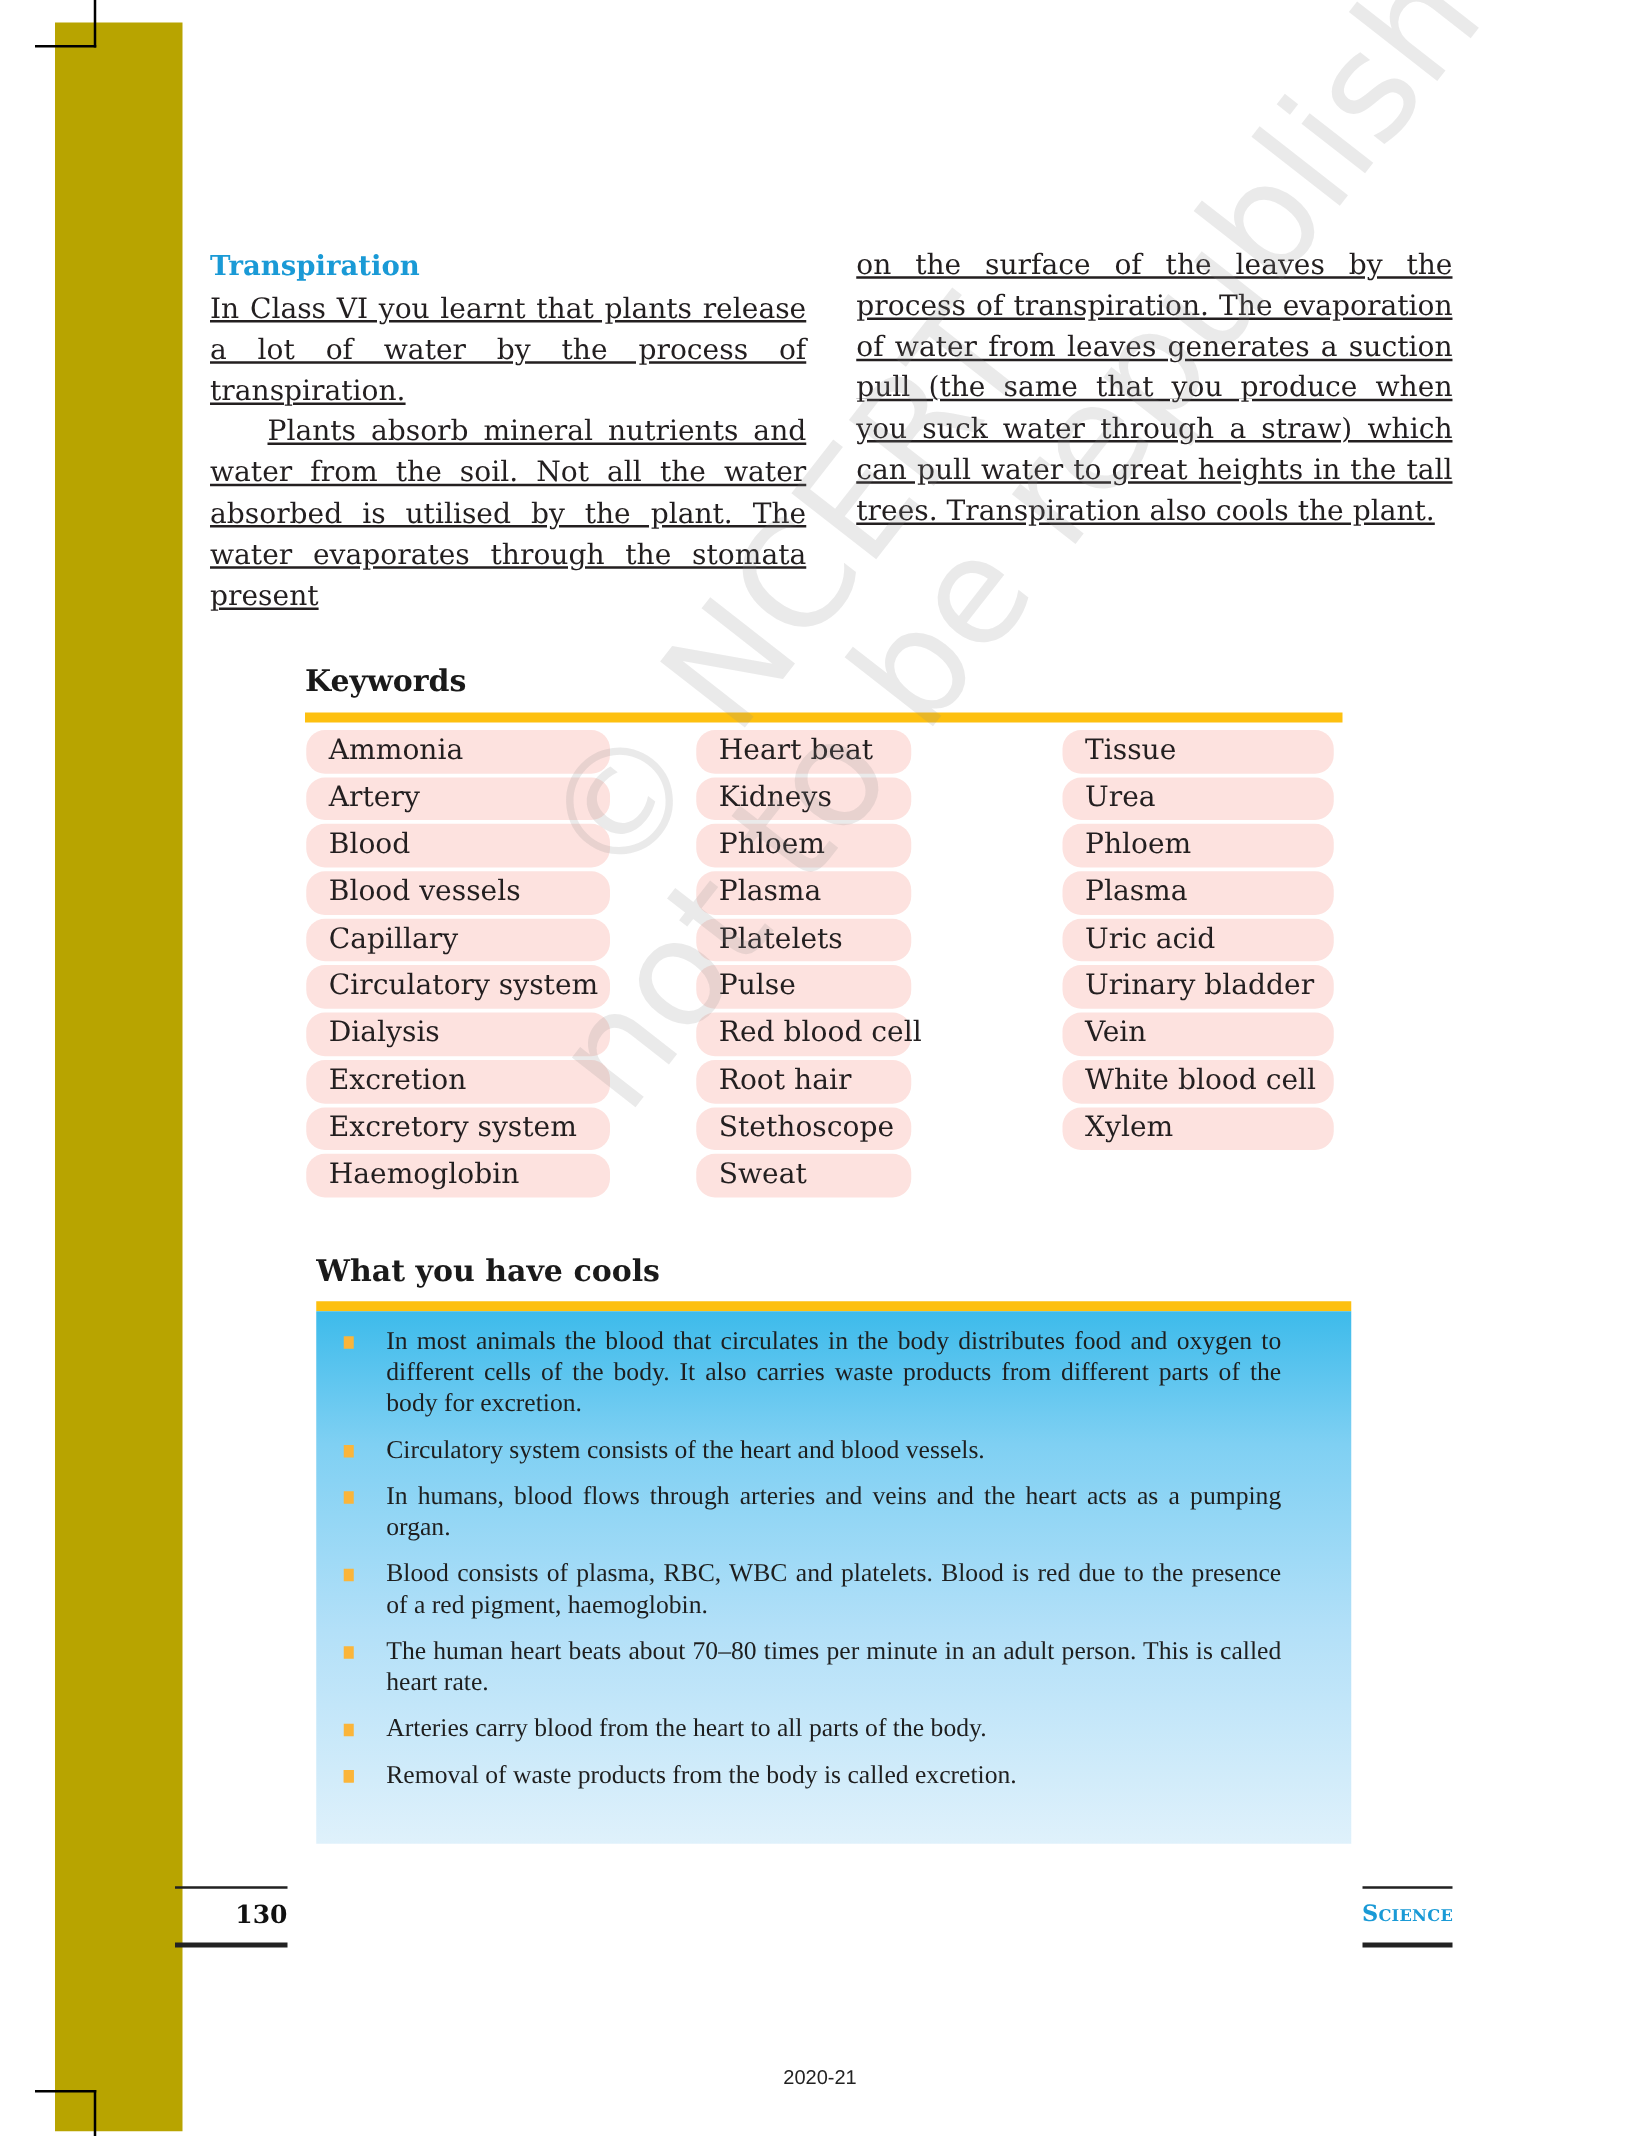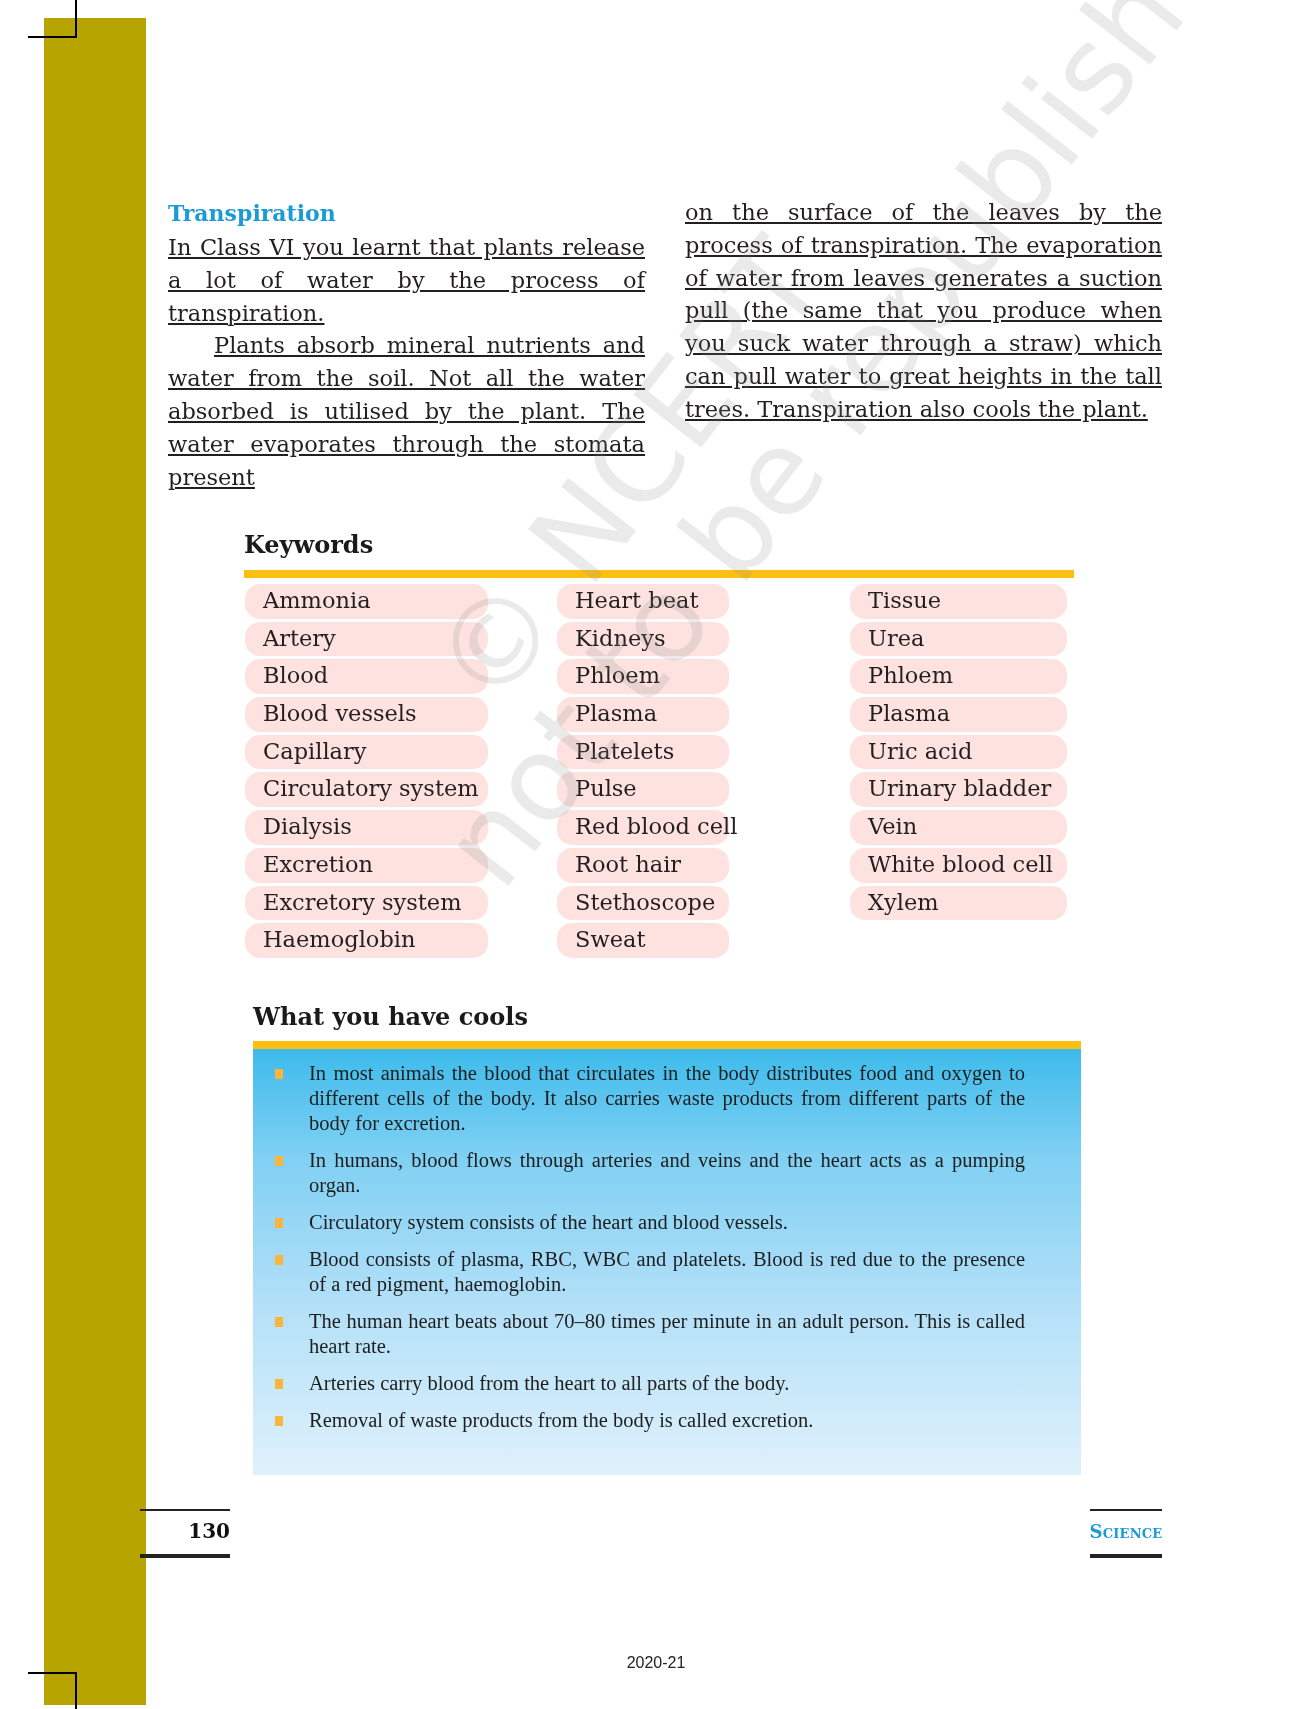--- a/index.html
+++ b/index.html
@@ -121,22 +121,22 @@
     <div class="kw-cell">Vein</div>
     <div class="kw-cell">White blood cell</div>
     <div class="kw-cell">Xylem</div>
   </div>
 
 <div class="learnt-title">What you have cools</div>
 <div class="learnt-bar"></div>
 <div class="learnt-box">
   <ul class="learnt-list">
       <li class="learnt-item"><span class="bullet"></span><span>In most animals the blood that circulates in the body distributes food and oxygen to different cells of the body. It also carries waste products from different parts of the body for excretion.</span></li>
+      <li class="learnt-item"><span class="bullet"></span><span>Circulatory system consists of the heart and blood vessels.</span></li>
       <li class="learnt-item"><span class="bullet"></span><span>In humans, blood flows through arteries and veins and the heart acts as a pumping organ.</span></li>
-      <li class="learnt-item"><span class="bullet"></span><span>Circulatory system consists of the heart and blood vessels.</span></li>
       <li class="learnt-item"><span class="bullet"></span><span>Blood consists of plasma, RBC, WBC and platelets. Blood is red due to the presence of a red pigment, haemoglobin.</span></li>
       <li class="learnt-item"><span class="bullet"></span><span>The human heart beats about 70–80 times per minute in an adult person. This is called heart rate.</span></li>
       <li class="learnt-item"><span class="bullet"></span><span>Arteries carry blood from the heart to all parts of the body.</span></li>
       <li class="learnt-item"><span class="bullet"></span></li>
       <li class="learnt-item"><span class="bullet"></span><span>Removal of waste products from the body is called excretion.</span></li>
     </ul>
 </div>
 
 <div class="watermark">
   <div>© NCERT</div>

